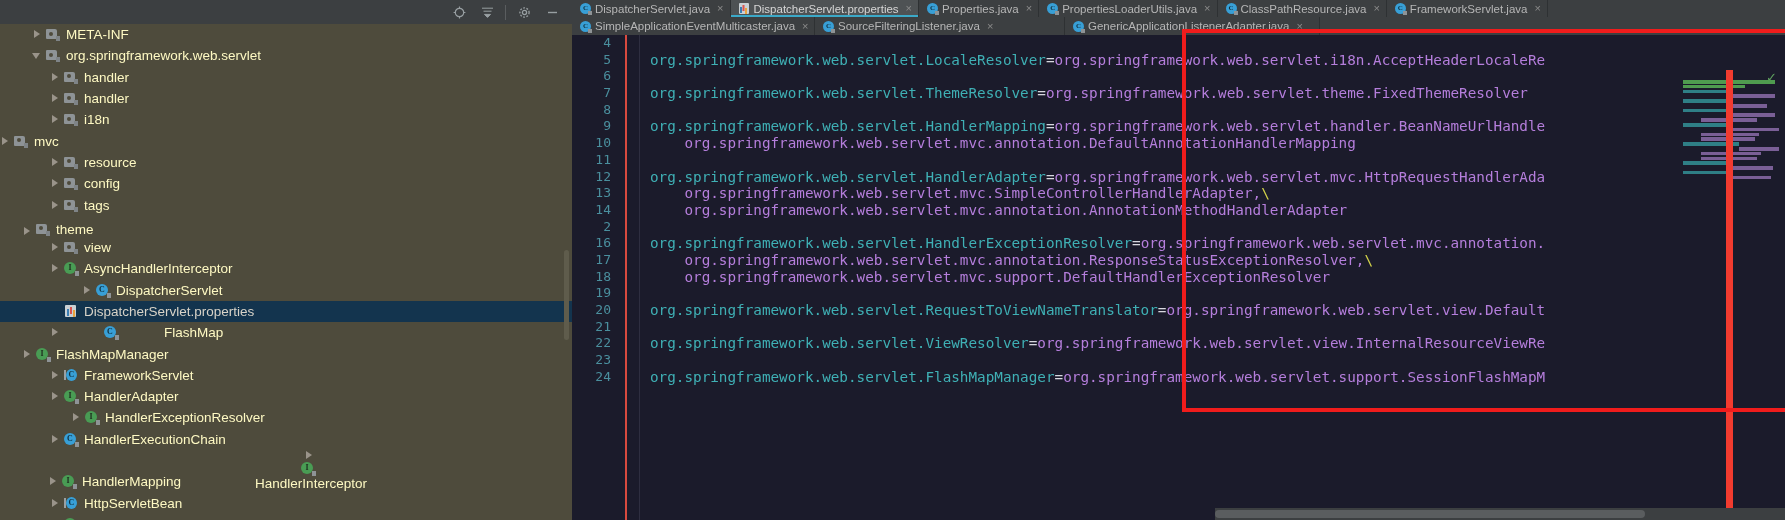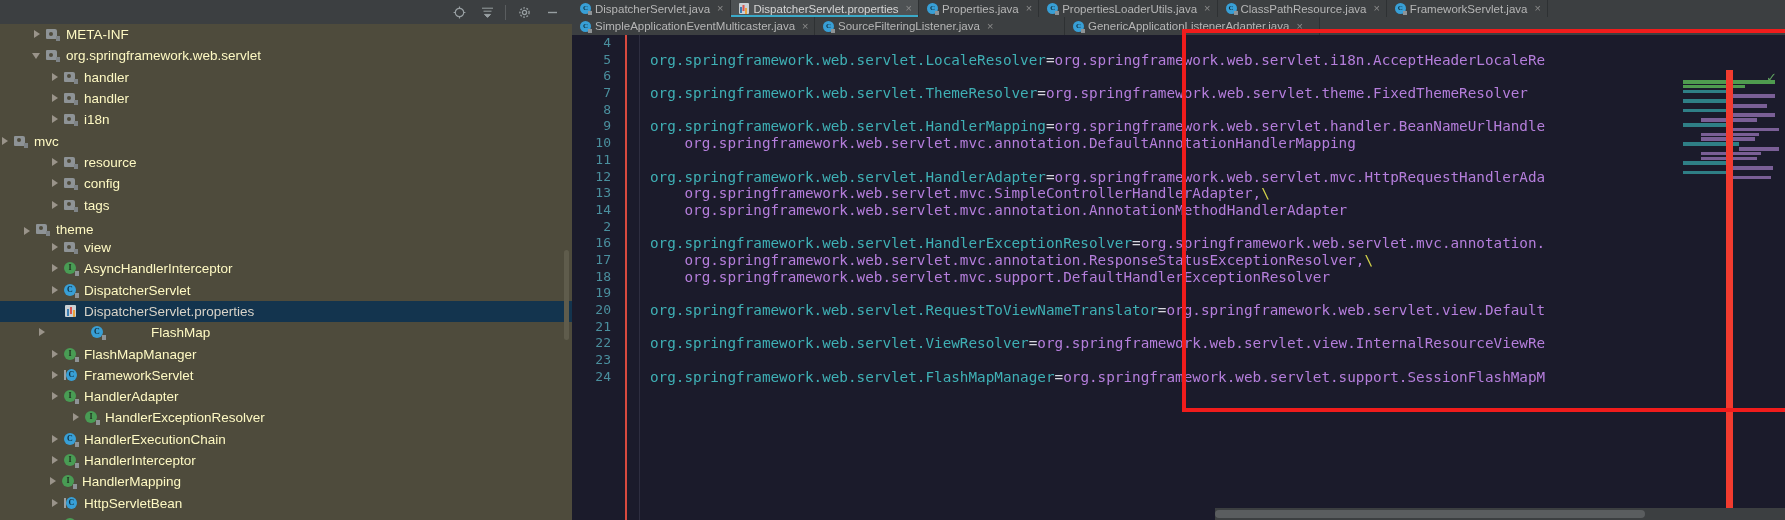--- a/index.html
+++ b/index.html
@@ -284,40 +284,40 @@
           </span>
           <span>view</span>
         </div>
         <div class="trow" style="padding-left: 50px;">
           <span class="arrow closed"></span>
           <span class="ico iface">
             <i></i>
           </span>
           <span>AsyncHandlerInterceptor</span>
         </div>
-        <div class="trow" style="padding-left: 50px;">
+        <div class="trow" style="padding-left: 50px; margin-left: 32px;">
           <span class="arrow closed"></span>
           <span class="ico cls">
             <i></i>
           </span>
           <span>DispatcherServlet</span>
         </div>
         <div class="trow sel" style="padding-left: 50px;">
           <span class="arrow"></span>
           <span class="ico props"><i></i></span>
           <span>DispatcherServlet.properties</span>
         </div>
-        <div class="trow" style="padding-left: 37px; gap: 40px;">
+        <div class="trow" style="padding-left: 50px; gap: 40px;">
           <span class="arrow closed"></span>
           <span class="ico cls">
             <i></i>
           </span>
           <span>FlashMap</span>
         </div>
-        <div class="trow" style="padding-left: 50px;">
+        <div class="trow" style="padding-left: 22px;">
           <span class="arrow closed"></span>
           <span class="ico iface">
             <i></i>
           </span>
           <span>FlashMapManager</span>
         </div>
         <div class="trow" style="padding-left: 50px;">
           <span class="arrow closed"></span>
           <span class="ico acls">
             <i></i>
@@ -338,21 +338,21 @@
           </span>
           <span>HandlerExceptionResolver</span>
         </div>
         <div class="trow" style="padding-left: 50px;">
           <span class="arrow closed"></span>
           <span class="ico cls">
             <i></i>
           </span>
           <span>HandlerExecutionChain</span>
         </div>
-        <div class="trow" style="padding-left: 50px;">
+        <div class="trow" style="padding-left: 50px; flex-direction: column;">
           <span class="arrow closed"></span>
           <span class="ico iface">
             <i></i>
           </span>
           <span>HandlerInterceptor</span>
         </div>
         <div class="trow" style="padding-left: 48px;">
           <span class="arrow closed"></span>
           <span class="ico iface">
             <i></i>

